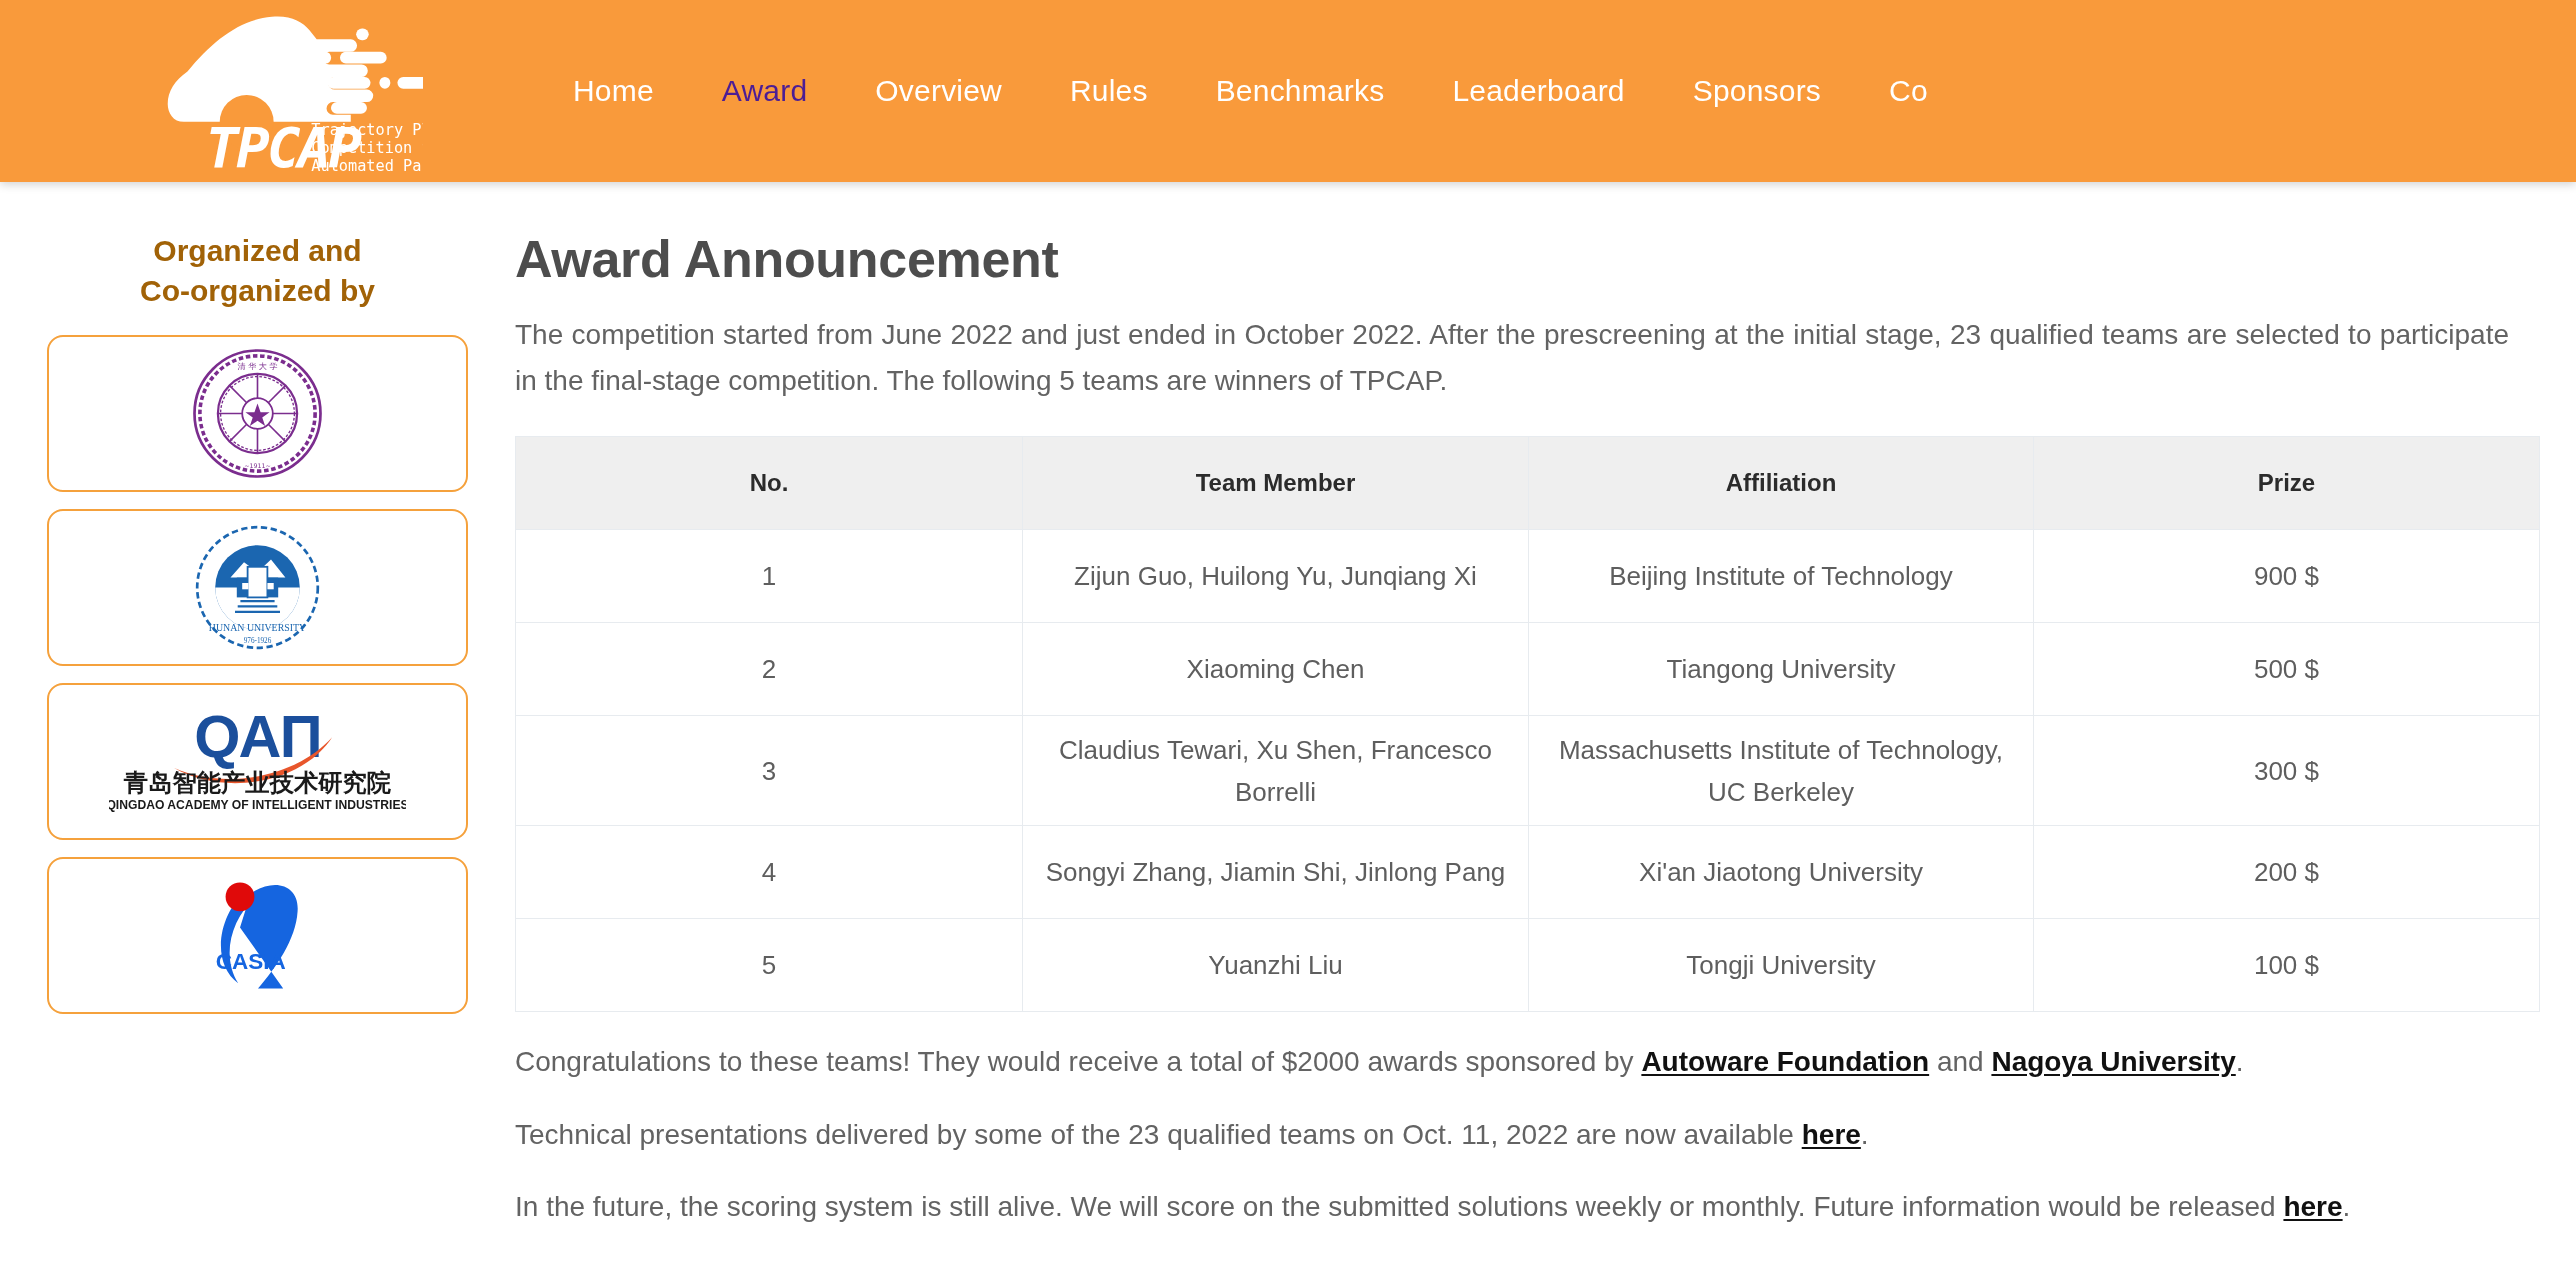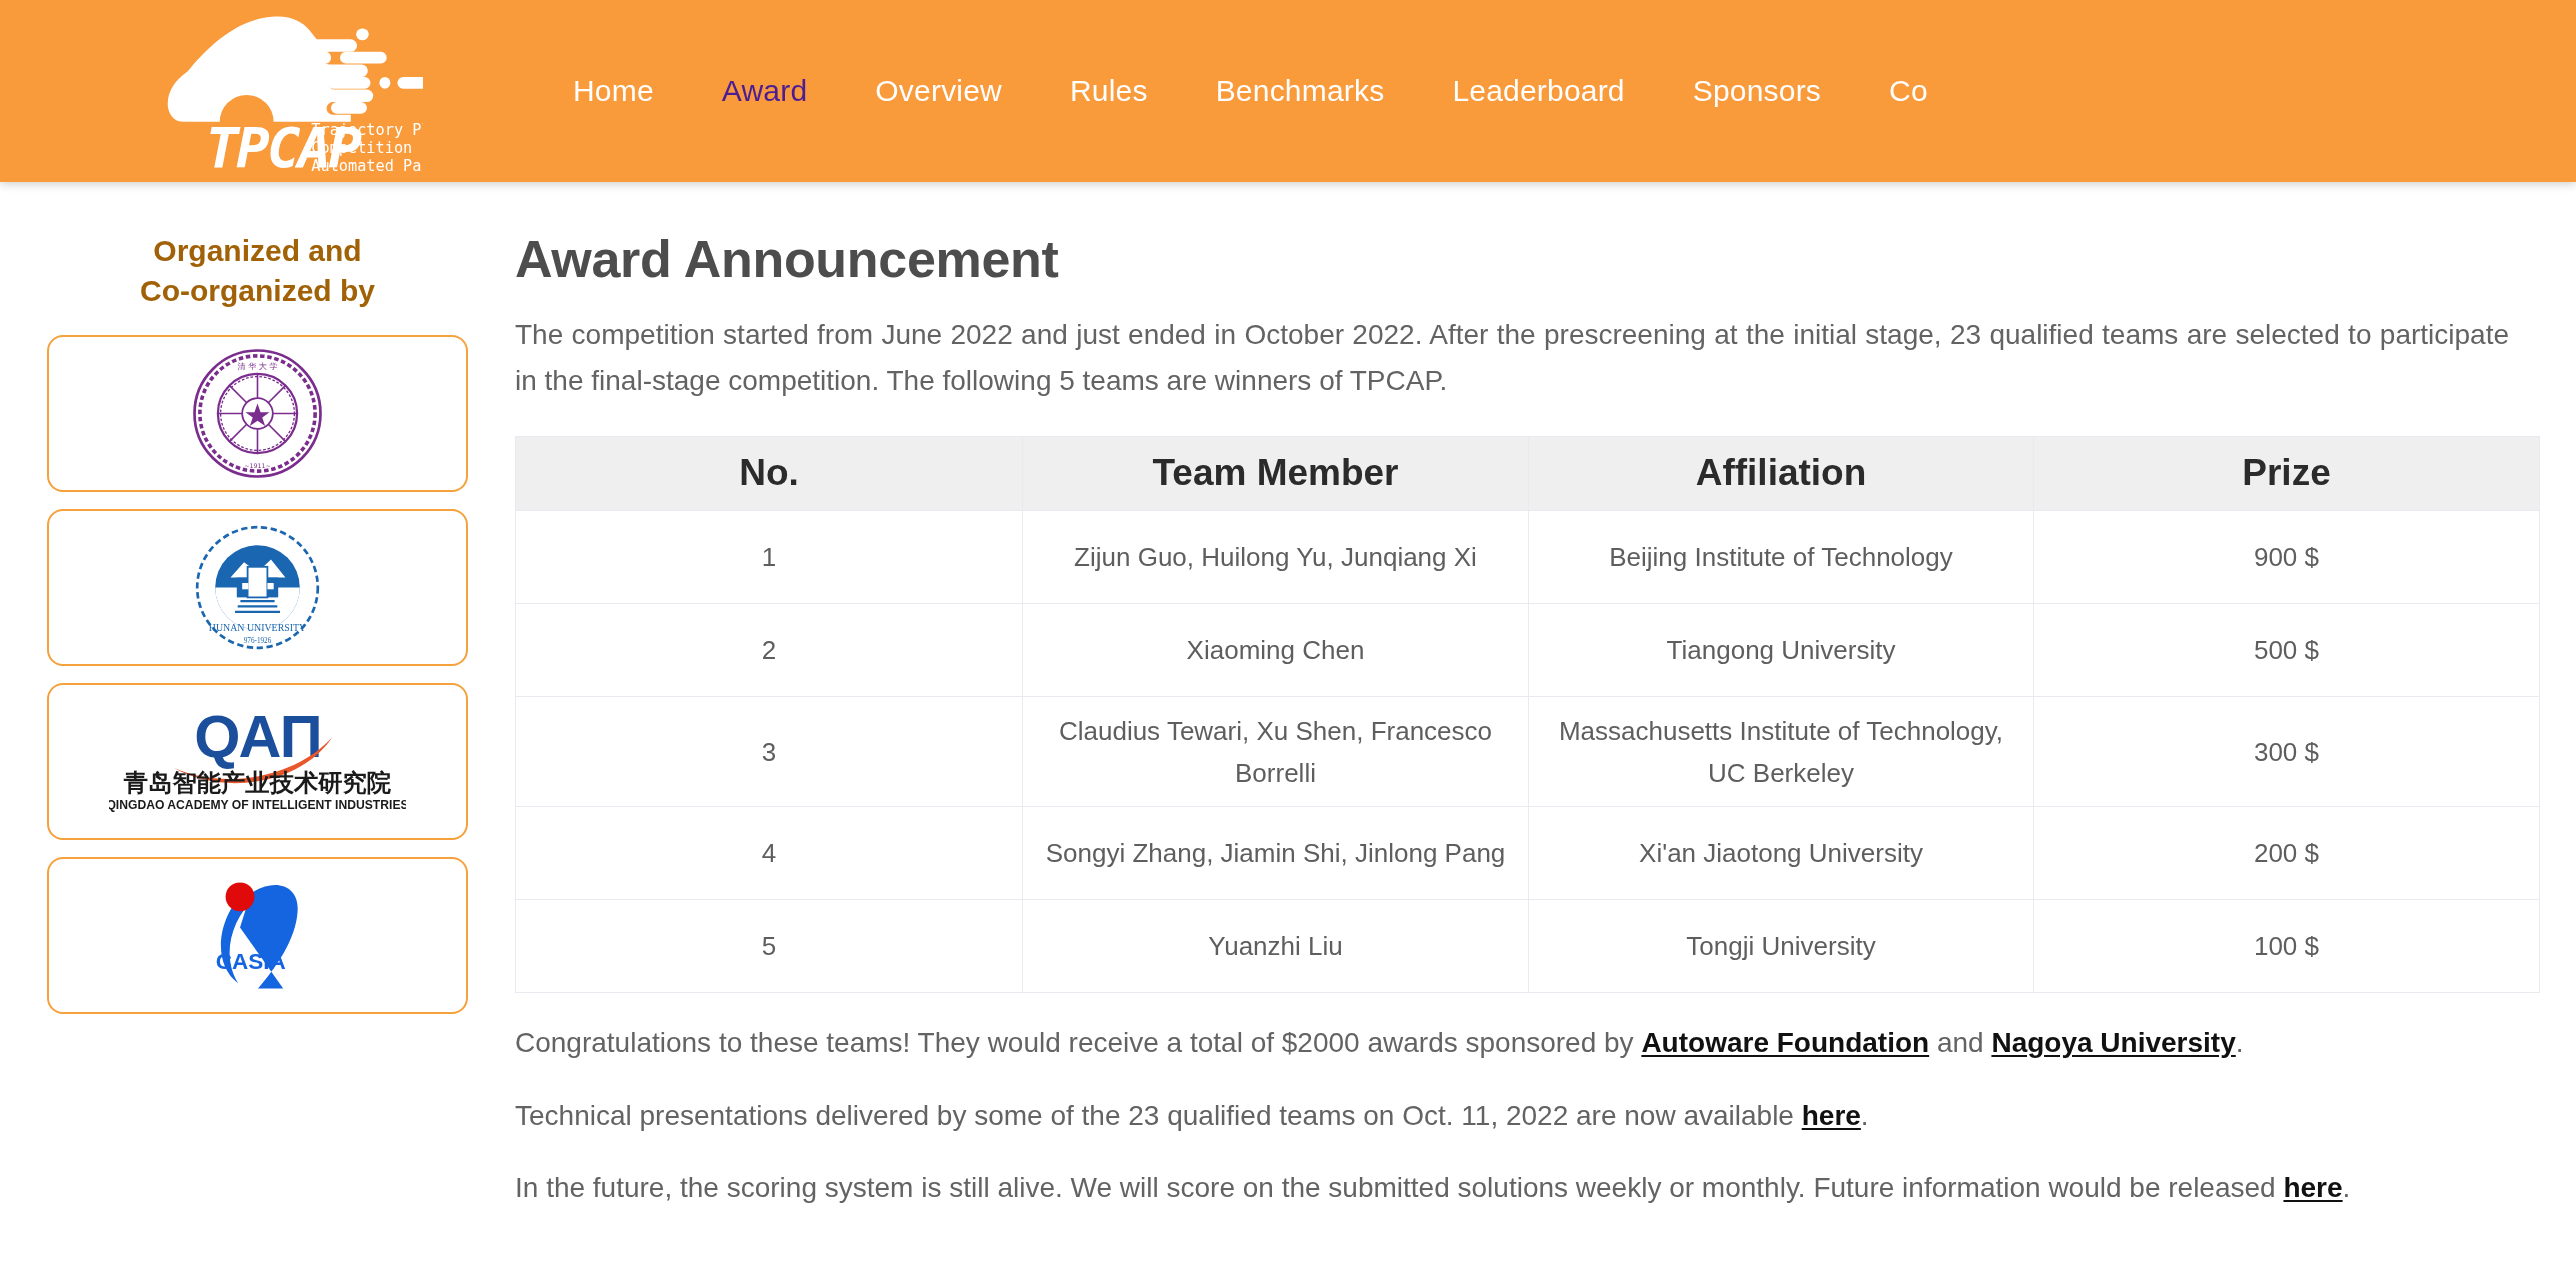--- a/index.html
+++ b/index.html
@@ -106,23 +106,23 @@
   
   .award-table {
     width: 2024px;
     border-collapse: collapse;
     table-layout: fixed;
     margin-bottom: 27px;
   }
   .award-table th {
     background: #efefef;
     color: #2b2b2b;
-    font-size: 37px;
+    font-size: 24px;
     font-weight: bold;
-    height: 74px;
+    height: 93px;
     text-align: center;
     border: 0.9px solid #e7ebef;
     vertical-align: middle;
   }
   .award-table td {
     color: #5e5e5e;
     font-size: 26px;
     text-align: center;
     border: 0.9px solid #e7ebef;
     vertical-align: middle;

